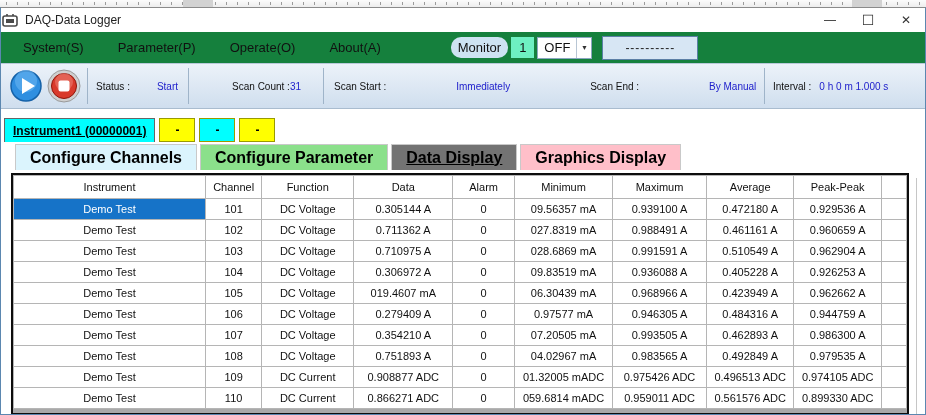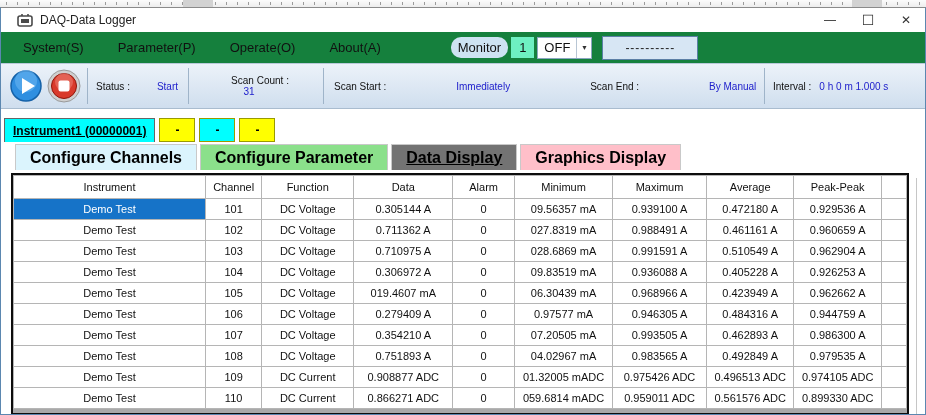--- a/index.html
+++ b/index.html
@@ -21,21 +21,21 @@
   }
   .ruler-block { position:absolute; top:0; height:7px; background:#d2d2d2; }
 
   .app-window {
     position:absolute; top:7px; left:0; width:926px; height:408px;
     background:#fff; border:1px solid #5b87b0; border-top:1px solid #8a8a8a;
     overflow:hidden;
   }
 
   
-  .title-bar { height:24px; background:#fff; display:flex; align-items:center; padding-left:16px; }
+  .title-bar { height:24px; background:#fff; display:flex; align-items:center; padding-left:1px; }
   .app-icon { width:16px; height:14px; margin-right:7px; flex:0 0 auto; }
   .title-text { font-size:12px; color:#222; }
   .win-controls { margin-left:auto; display:flex; height:100%; }
   .win-btn { width:38px; height:100%; display:flex; align-items:center; justify-content:center;
              font-size:12px; color:#333; cursor:default; }
 
   
   .menu-bar { height:31px; background:#15803d; display:flex; align-items:center; padding-left:10px; font-size:13px; color:#111; }
   .menu-item { padding:4px 12px; margin-right:10px; }
   .monitor-group { display:flex; align-items:center; margin-left:48px; }
@@ -142,21 +142,21 @@
         <circle cx="17" cy="13" r="9" fill="#f08a7d" opacity="0.5"></circle>
         <rect x="11.5" y="11.5" width="11" height="11" rx="2" fill="#ffffff"></rect>
       </svg>
     </div>
     <div class="tb-sep"></div>
     <div class="tb-group" style="width:100px; padding-left:8px; justify-content:space-between;">
       <span class="tb-label">Status :</span>
       <span class="tb-value" style="margin-right:10px;">Start</span>
     </div>
     <div class="tb-sep"></div>
-    <div class="tb-group" style="width:134px; padding-left:8px; justify-content:center;flex-direction:column;">
+    <div class="tb-group" style="width:134px; padding-left:8px; justify-content:flex-end;">
       <span class="tb-label">Scan Count :</span>
       <span class="tb-value" style="margin-right:22px;">31</span>
     </div>
     <div class="tb-sep"></div>
     <div class="tb-group" style="flex:1; padding-left:10px;">
       <span class="tb-label">Scan Start :</span>
       <span class="tb-value" style="margin-left:70px;">Immediately</span>
       <span class="tb-label" style="margin-left:80px;">Scan End :</span>
       <span class="tb-value" style="margin-left:70px;">By Manual</span>
     </div>

